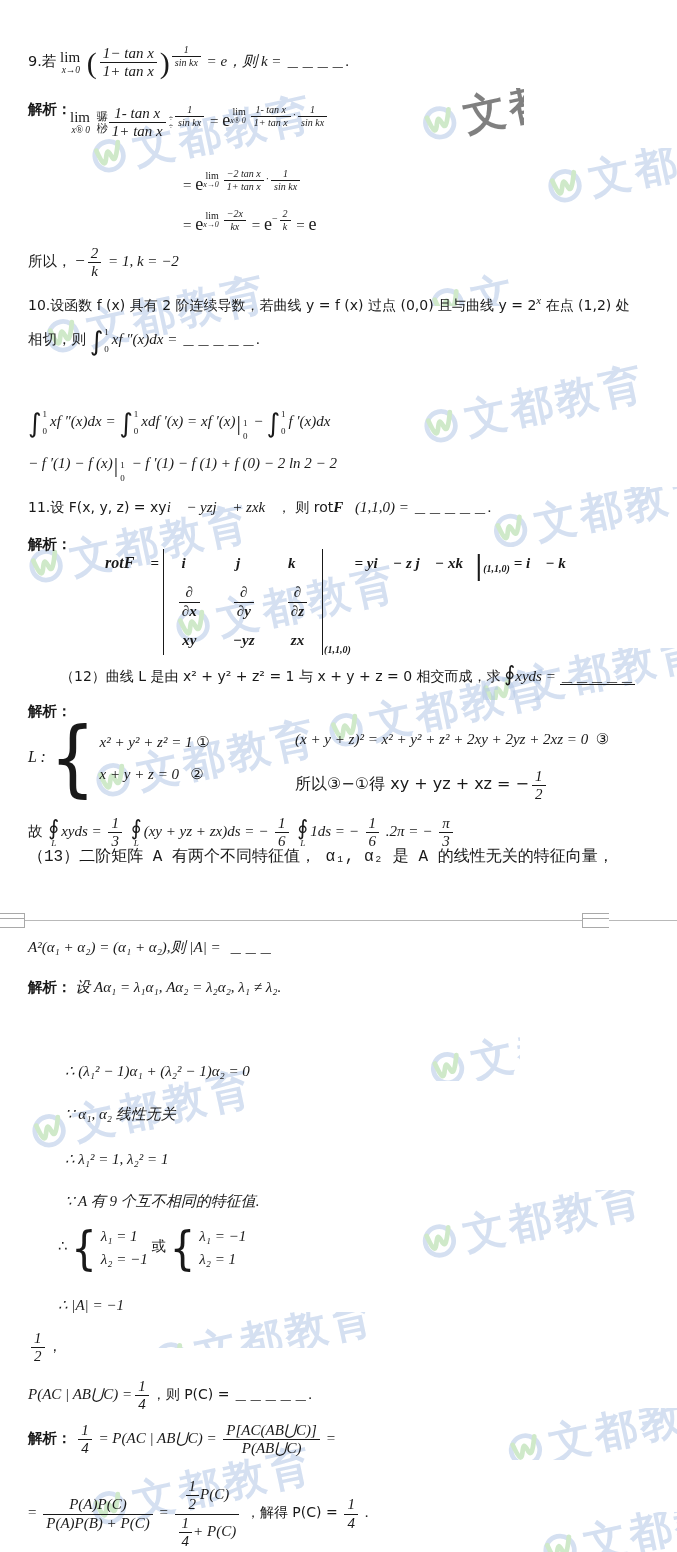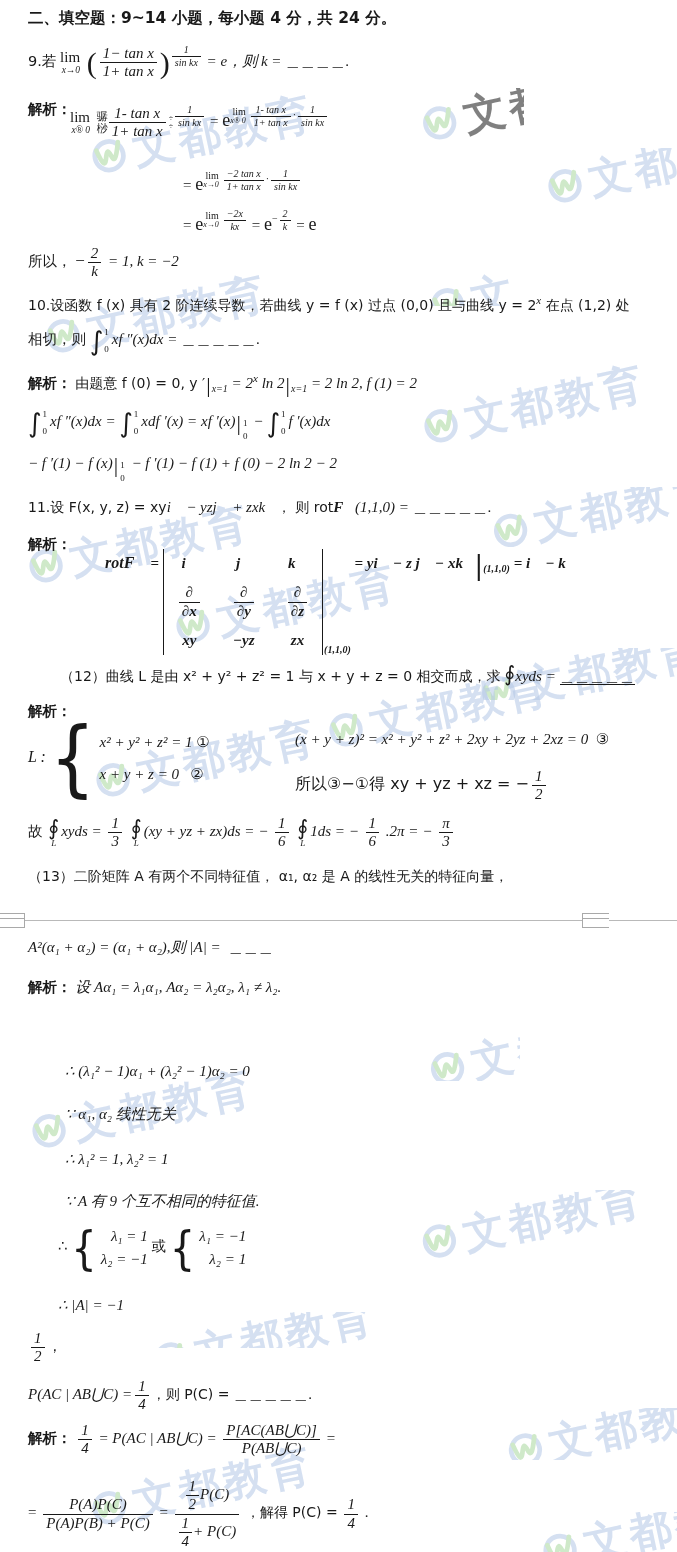--- a/index.html
+++ b/index.html
@@ -37,21 +37,21 @@
   .detwrap{display:inline-flex;align-items:flex-end;}
   .detbody{display:inline-grid;grid-template-columns:repeat(3,auto);column-gap:28px;row-gap:12px;
            border-left:1.5px solid #191919;border-right:1.5px solid #191919;padding:6px 12px;text-align:center;}
   .detsub{font-size:10px;font-style:italic;margin-left:1px;}
   
   .cases{display:inline-flex;align-items:center;vertical-align:middle;}
   .cbrace{font-family:"DejaVu Sans",sans-serif;font-weight:400;display:inline-block;transform:scaleY(1.15);transform-origin:center;margin-right:4px;}
   .cbig{font-size:72px;line-height:.9;}
   .csml{font-size:40px;line-height:.9;}
   .crows{display:inline-flex;flex-direction:column;gap:14px;text-align:left;}
-  .crows2{display:inline-flex;flex-direction:column;gap:6px;text-align:left;align-items:flex-end;}
+  .crows2{display:inline-flex;flex-direction:column;gap:6px;text-align:left;}
   
   .wm{position:absolute;display:flex;align-items:center;gap:6px;transform:rotate(-12deg);opacity:.55;z-index:1;pointer-events:none;}
   .wm .txt{font-family:"DejaVu Sans",sans-serif;font-weight:bold;font-size:42px;letter-spacing:4px;white-space:nowrap;}
   .wm svg{flex:0 0 auto;}
   .clip{overflow:hidden;position:absolute;z-index:1;pointer-events:none;}
   .clip .wm{position:static;}
   
   .pb-line{position:absolute;left:0;top:920px;width:677px;border-top:1.5px solid #b9b9b9;z-index:3;}
   .pb-mark{position:absolute;height:13px;border:1px solid #a9a9a9;z-index:4;background:#fff;}
   .pb-mark .inline{position:absolute;left:0;right:0;top:4px;border-top:1px solid #a9a9a9;}
@@ -217,21 +217,20 @@
   </div>
 
   <div class="pb-line"></div>
   <div class="pb-mark" style="left:0;top:913px;width:24px;border-left:none;">
       <span class="inline"></span>
     </div>
   <div class="pb-mark" style="left:582px;top:913px;width:26px;border-right:none;">
       <span class="inline"></span>
     </div>
 
-  <div class="b title cn" style="top:8px;">二、填空题：9~14 小题，每小题 4 分，共 24 分。</div>
 
   <div class="b" style="top:44px;">
     <span class="cn">9.若</span>
     <span class="limblk"><span class="l">lim</span><span class="u it">x→0</span></span>
     <span style="font-size:30px;vertical-align:middle;font-weight:100;">(</span><span class="frac it"><span class="n">1− tan x</span><span class="d">1+ tan x</span></span><span style="font-size:30px;vertical-align:middle;font-weight:100;">)</span><span class="expblk"><span class="frac sfrac it"><span class="n">1</span><span class="d">sin kx</span></span></span>
     <span class="it">= e，则 k =</span>
     <span class="blank">＿＿＿＿</span><span>.</span>
   </div>
 
   <div class="b lbl" style="top:100px;">解析：</div>
@@ -271,27 +270,20 @@
   <div class="b" style="top:328px;">
     <span class="cn">相切，则</span>
     <span class="intop">
         <span class="isym">∫</span>
         <span class="oplim">
           <span>1</span>
           <span>0</span>
         </span>
       </span><span class="it">xf ″(x)dx =</span>
     <span class="blank">＿＿＿＿＿</span><span>.</span>
-  </div>
-  <div class="b" style="top:372px;">
-    <span class="lbl">解析：</span>
-    <span class="cn" style="font-size:14px;">由题意 f (0) = 0, y ′</span><span class="vbar">|</span><span class="sub it">x=1</span>
-    <span class="it">= 2</span><span class="sup it">x</span>
-    <span class="it">ln 2</span><span class="vbar">|</span><span class="sub it">x=1</span>
-    <span class="it">= 2 ln 2, f (1) = 2</span>
   </div>
   <div class="b" style="top:410px;">
     <span class="intop">
         <span class="isym">∫</span>
         <span class="oplim">
           <span>1</span>
           <span>0</span>
         </span>
       </span><span class="it">xf ″(x)dx =</span>
     <span class="intop">
@@ -394,21 +386,21 @@
     <span class="frac it"><span class="n">1</span><span class="d">6</span></span>
     <span class="ointcol">
         <span class="osym">∮</span>
         <span class="s">L</span>
       </span><span class="it">1ds = −</span>
     <span class="frac it"><span class="n">1</span><span class="d">6</span></span>
     <span class="it">.2π = −</span>
     <span class="frac it"><span class="n">π</span><span class="d">3</span></span>
   </div>
 
-  <div class="b cn" style="top:868px;font-size:14px;">（13）二阶矩阵 A 有两个不同特征值， α₁, α₂ 是 A 的线性无关的特征向量，</div>
+  <div class="b cn" style="top:846px;font-size:16px;font-family:Liberation Mono, monospace;">（13）二阶矩阵 A 有两个不同特征值， α₁, α₂ 是 A 的线性无关的特征向量，</div>
   <div class="b" style="top:978px;">
     <span class="lbl">解析：</span>
     <span class="it">设 Aα₁ = λ₁α₁, Aα₂ = λ₂α₂, λ₁ ≠ λ₂.</span>
   </div>
   <div class="b" style="top:938px;">
     <span class="it">A²(α₁ + α₂) = (α₁ + α₂),则 |A| =</span>&nbsp;
     <span class="blank">＿＿＿</span>
   </div>
   <div class="b it" style="top:1062px;left:65px;">∴ (λ₁² − 1)α₁ + (λ₂² − 1)α₂ = 0</div>
   <div class="b it" style="top:1105px;left:65px;">∵ α₁, α₂  线性无关</div>

